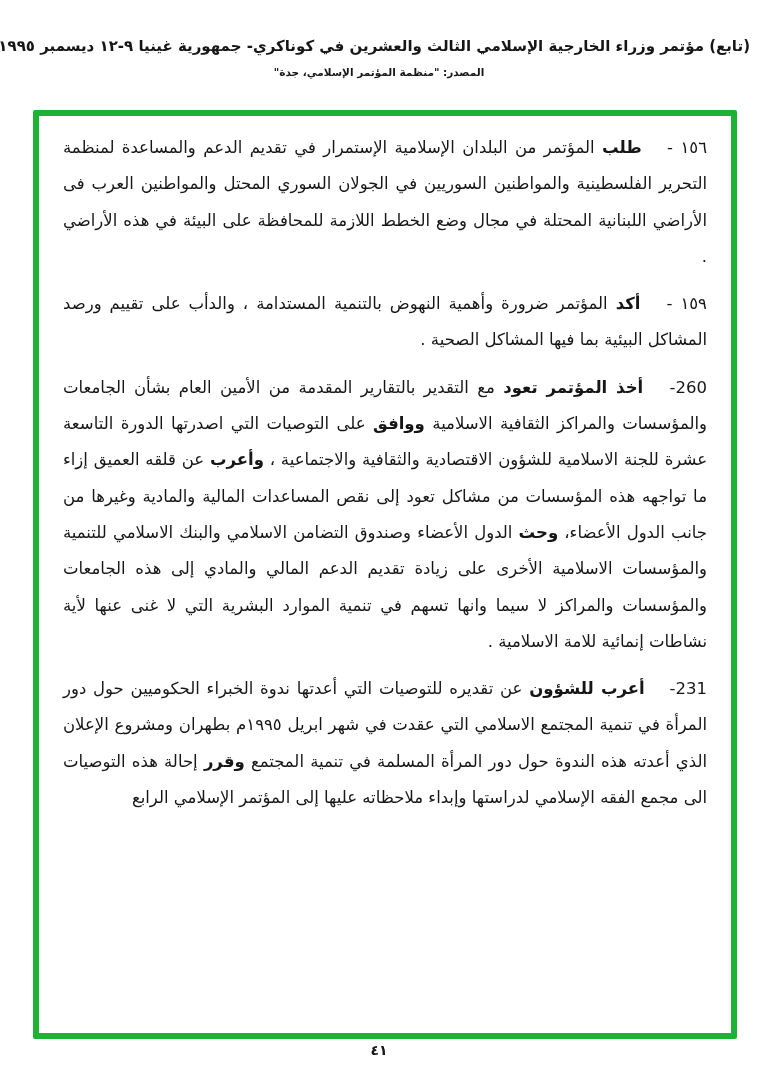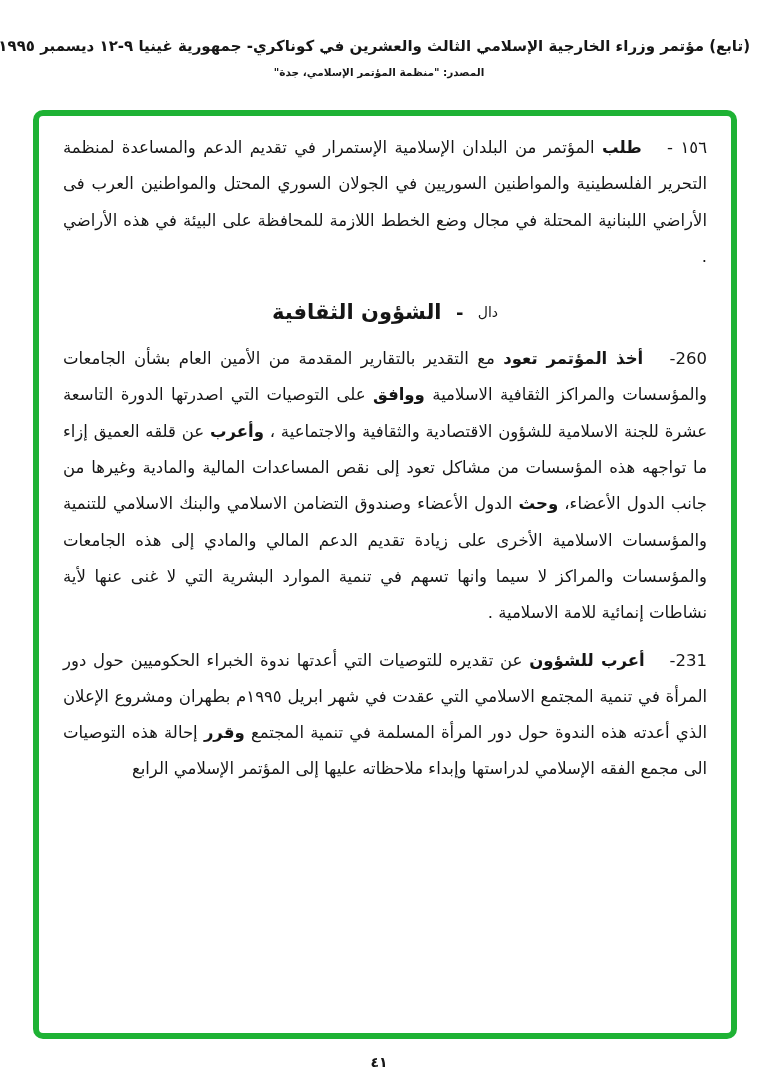--- a/index.html
+++ b/index.html
@@ -33,21 +33,21 @@
   }
 
   
   .content-frame {
     position: absolute;
     left: 33px;
     top: 110px;
     width: 704px;
     height: 929px;
     border: 6px solid #1eb234;
-    border-radius: 10px;
+    border-radius: 2px;
     background: #ffffff;
     padding: 14px 24px 0 24px;
     overflow: hidden;
   }
 
   
   .para {
     font-size: 16.5px;
     line-height: 2.2;
     text-align: justify;
@@ -77,21 +77,21 @@
     margin: 0 6px;
   }
   .sec-title {
     font-size: 21px;
     font-weight: bold;
   }
 
   
   .page-number {
     position: absolute;
-    bottom: 8px;
+    bottom: 20px;
     left: 0;
     width: 100%;
     text-align: center;
     font-size: 14px;
     font-weight: bold;
   }
 </style>
 </head>
 <body>
 
@@ -103,26 +103,26 @@
 <div class="content-frame" style="border-color: rgb(30, 178, 52);">
 
   <p class="para">
     <span class="pnum">١٥٦ -</span>
     <span class="seg b">طلب</span>
     <span class="seg">المؤتمر من البلدان الإسلامية الإستمرار في تقديم الدعم والمساعدة لمنظمة التحرير الفلسطينية والمواطنين السوريين في الجولان السوري المحتل والمواطنين العرب فى الأراضي اللبنانية المحتلة في مجال وضع الخطط اللازمة للمحافظة على البيئة في هذه الأراضي .</span>
   </p>
 
 
 
+  <p class="para">
+    <span class="pnum">١٥٩ -</span>
+    <span class="seg b">أكد</span>
+    <span class="seg">المؤتمر ضرورة وأهمية النهوض بالتنمية المستدامة ، والدأب على تقييم ورصد المشاكل البيئية بما فيها المشاكل الصحية .</span>
+  </p>
 
-  <h2 class="section-heading">
-    <span class="sec-letter">دال</span>
-    <span class="sec-dash">-</span>
-    <span class="sec-title">الشؤون الثقافية</span>
-  </h2>
 
   <p class="para">
     <span class="pnum">260-</span>
     <span class="seg b">أخذ المؤتمر تعود</span>
     <span class="seg">مع التقدير بالتقارير المقدمة من الأمين العام بشأن الجامعات والمؤسسات والمراكز الثقافية الاسلامية</span>
     <span class="seg b">ووافق</span>
     <span class="seg">على التوصيات التي اصدرتها الدورة التاسعة عشرة للجنة الاسلامية للشؤون الاقتصادية والثقافية والاجتماعية ،</span>
     <span class="seg b">وأعرب</span>
     <span class="seg">عن قلقه العميق إزاء ما تواجهه هذه المؤسسات من مشاكل تعود إلى نقص المساعدات المالية والمادية وغيرها من جانب الدول الأعضاء،</span>
     <span class="seg b">وحث</span>

